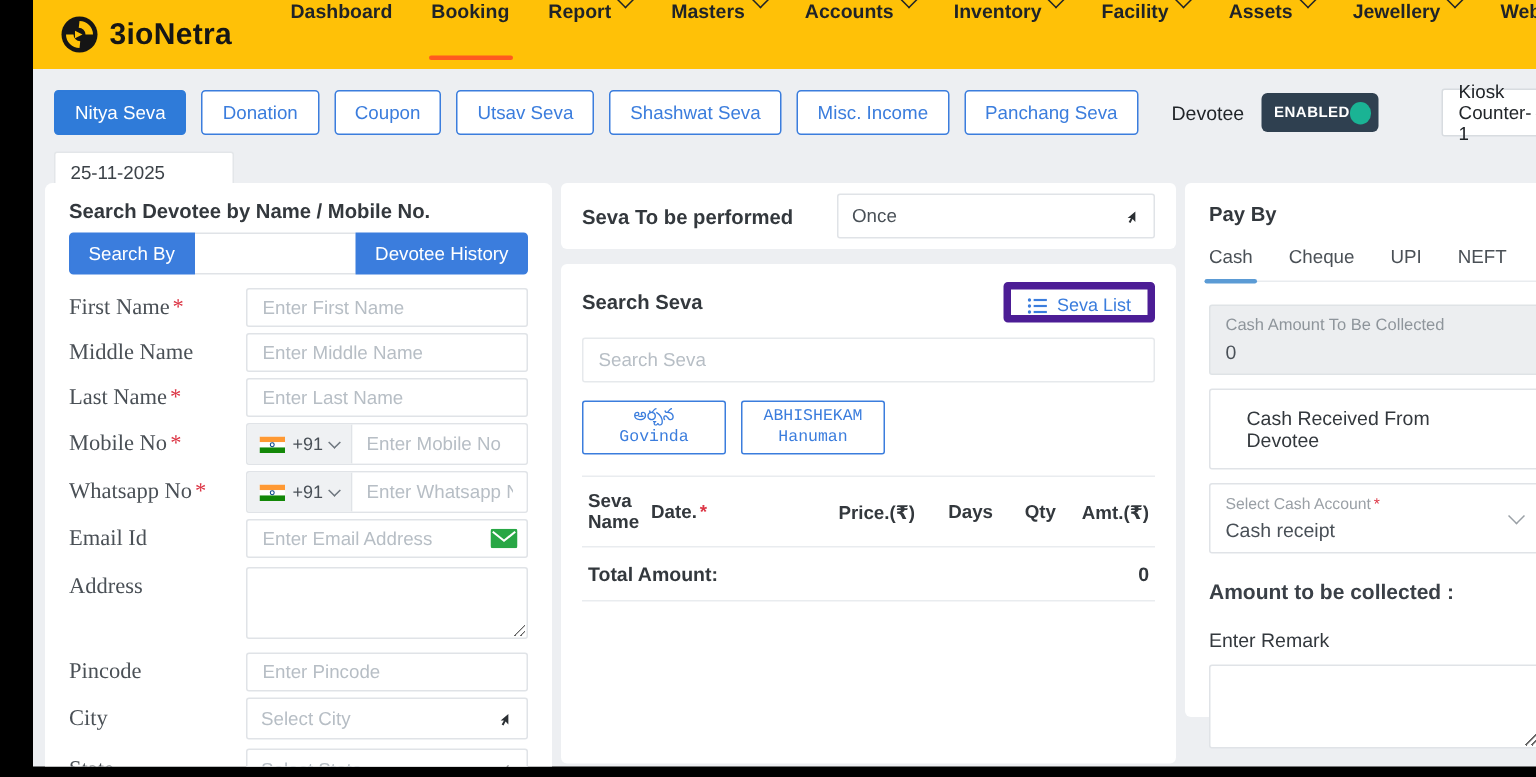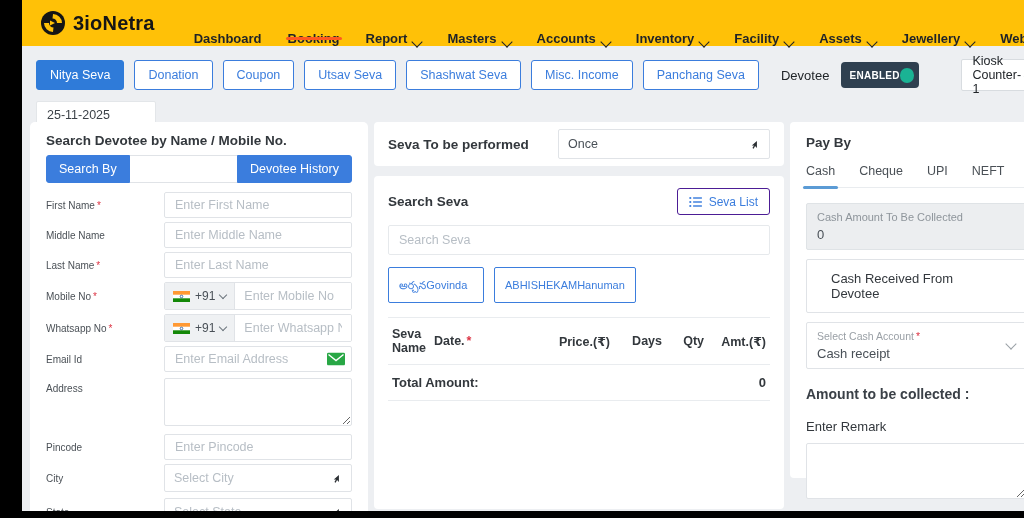--- a/index.html
+++ b/index.html
@@ -13,21 +13,21 @@
     position:absolute;left:22px;top:0;width:1018px;height:511px;
     background:#EDEFF2;overflow:hidden;
     border-radius:0 0 14px 0;
   }
   
   .navbar{height:46px;background:#FFC107;display:flex;align-items:center;padding:0 18px;}
   .brand{display:flex;align-items:center;gap:7px;margin-right:26px;}
   .brand-logo{width:26px;height:26px;display:block;}
   .brand-text{font-size:20px;font-weight:700;color:#161616;letter-spacing:.2px;}
   .nav{display:flex;align-items:center;height:46px;}
-  .nav-item{position:relative;display:flex;align-items:flex-end;gap:6px;height:46px;
+  .nav-item{position:relative;display:flex;align-items:flex-start;gap:6px;height:46px;
     padding:0 13px;font-size:13px;font-weight:700;color:#1f2328;cursor:pointer;}
   .nav-item.active::after{content:"";position:absolute;left:11px;right:11px;bottom:6px;height:3px;
     background:#FF5A1F;border-radius:2px;}
   .chev{width:7px;height:7px;border-right:1.6px solid #1f2328;border-bottom:1.6px solid #1f2328;
     transform:rotate(45deg);margin-top:-4px;}
   
   .toolbar{display:flex;align-items:center;padding:13px 10px 0 14px;}
   .tab{height:28px;padding:0 13px;background:#fff;border:1px solid #3B7DDD;color:#3B7DDD;
     border-radius:3px;font-size:12.5px;margin-right:10px;display:flex;align-items:center;cursor:pointer;white-space:nowrap;}
   .tab.active{background:#2F7BD9;border-color:#2F7BD9;color:#fff;}
@@ -50,21 +50,21 @@
   .search-row{display:flex;margin-top:7px;height:28px;}
   .btn-blue{background:#3B7DDD;color:#fff;border:1px solid #3B7DDD;font-size:12.5px;
     display:flex;align-items:center;padding:0 12px;cursor:pointer;white-space:nowrap;
     font-family:inherit;}
   .btn-search{border-radius:3px 0 0 3px;}
   .btn-history{border-radius:0 3px 3px 0;}
   .search-devotee-input{flex:1;border:1px solid #E0E3E7;border-left:none;border-right:none;
     font-size:12.5px;padding:0 8px;outline:none;min-width:0;font-family:inherit;}
   .frm-row{display:flex;align-items:center;margin-top:4px;}
   .frm-row.top{align-items:flex-start;}
-  .frm-label{width:118px;flex:none;font-size:10px;color:#4a5056;padding-top:0;}
+  .frm-label{width:118px;flex:none;font-size:15px;color:#4a5056;padding-top:0;font-family:Liberation Serif, serif;}
   .frm-row.top .frm-label{padding-top:5px;}
   .req{color:#DC3545;margin-left:2px;}
   .field{flex:1;min-width:0;position:relative;}
   .txt{width:100%;height:26px;border:1px solid #E0E3E7;border-radius:2px;padding:0 10px;
     font-size:12.5px;color:#000000;box-sizing:border-box;outline:none;font-family:inherit;background:#fff;}
   ::placeholder{color:#B7BEC5;opacity:1;}
   .phone{display:flex;align-items:stretch;height:26px;border:1px solid #E0E3E7;border-radius:2px;overflow:hidden;background:#fff;}
   .prefix{display:flex;align-items:center;gap:5px;padding:0 8px;background:#EFF1F3;
     border-right:1px solid #E0E3E7;font-size:12px;color:#495057;cursor:pointer;flex:none;justify-content:center;}
   .prefix .chev-sm{width:5px;height:5px;border-right:1.3px solid #6c757d;border-bottom:1.3px solid #6c757d;
@@ -78,28 +78,28 @@
   .sel .ph{color:#B7BEC5;}
   .sel .val{color:#495057;}
   .cursor-icon{width:11px;height:11px;flex:none;}
   
   .mid-top{position:absolute;left:352px;top:0;width:410px;height:44px;background:#fff;border-radius:4px;
     display:flex;align-items:center;justify-content:space-between;padding:0 14px;box-sizing:border-box;}
   .freq-sel{width:192px;height:28px;}
   .mid-card{position:absolute;left:352px;top:54px;width:410px;height:333px;background:#fff;
     border-radius:4px;padding:12px 14px;box-sizing:border-box;overflow:hidden;}
   .mid-head{display:flex;align-items:center;justify-content:space-between;}
-  .seva-list-btn{height:27px;border:1px solid #4c1d95;background:#fff;color:#3B7DDD;border-radius:3px;
-    font-size:12px;display:flex;align-items:center;gap:7px;padding:0 11px;cursor:pointer;font-family:inherit;}
+  .seva-list-btn{height:27px;border:5px solid #4c1d95;background:#fff;color:#3B7DDD;border-radius:3px;
+    font-size:12px;display:flex;align-items:flex-end;gap:7px;padding:0 11px;cursor:pointer;font-family:inherit;}
   .search-seva{margin-top:10px;width:100%;height:30px;border:1px solid #E6E9EC;border-radius:2px;
     font-size:12.5px;padding:0 10px;box-sizing:border-box;outline:none;font-family:inherit;color:#495057;}
   .quick-row{display:flex;gap:10px;margin-top:12px;}
   .quick-btn{min-width:96px;height:36px;border:1px solid #3B7DDD;background:#fff;color:#3B7DDD;
-    border-radius:2px;display:flex;align-items:center;
-    font-size:11px;line-height:1.3;padding:2px 10px;cursor:pointer;font-family:Liberation Sans, sans-serif;}
+    border-radius:2px;display:flex;flex-direction:column;align-items:center;justify-content:center;
+    font-size:11px;line-height:1.3;padding:2px 10px;cursor:pointer;font-family:Liberation Mono, monospace;}
   .table-head{display:flex;align-items:center;margin-top:14px;border-top:1px solid #E9ECEF;
     border-bottom:1px solid #E9ECEF;padding:9px 4px;font-size:12.5px;color:#33383d;font-weight:700;}
   .c-name{flex:1;}
   .c-date{width:104px;}
   .c-price{width:72px;text-align:right;}
   .c-days{width:52px;text-align:right;}
   .c-qty{width:42px;text-align:right;}
   .c-amt{width:62px;text-align:right;}
   .total-row{display:flex;align-items:center;justify-content:space-between;padding:10px 4px;
     border-bottom:1px solid #E9ECEF;font-size:13px;font-weight:700;color:#33383d;}

